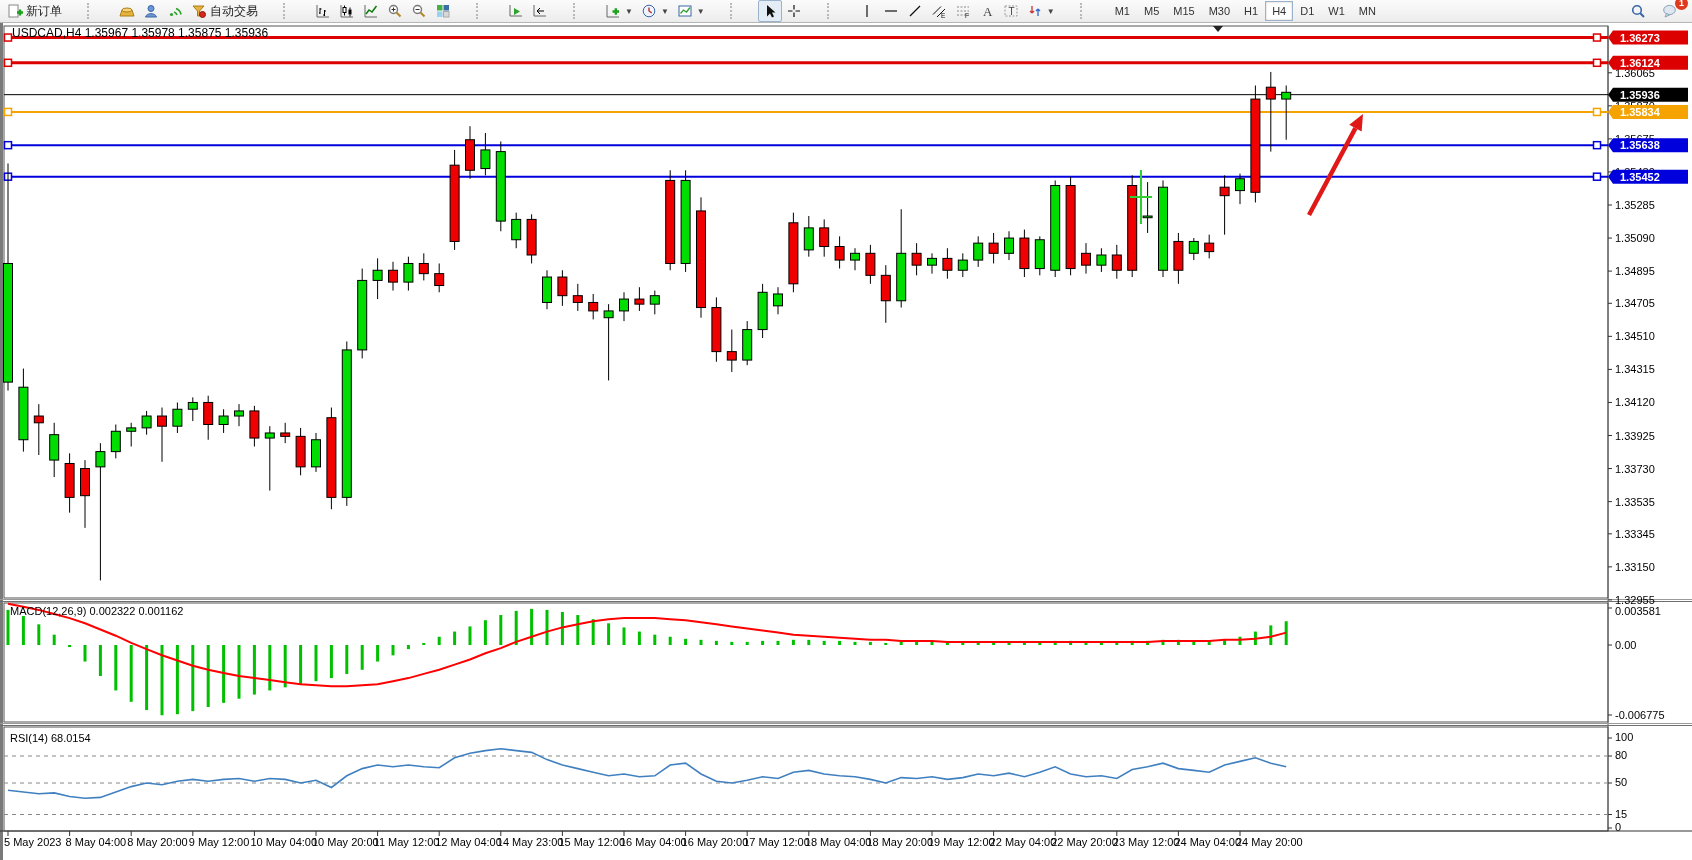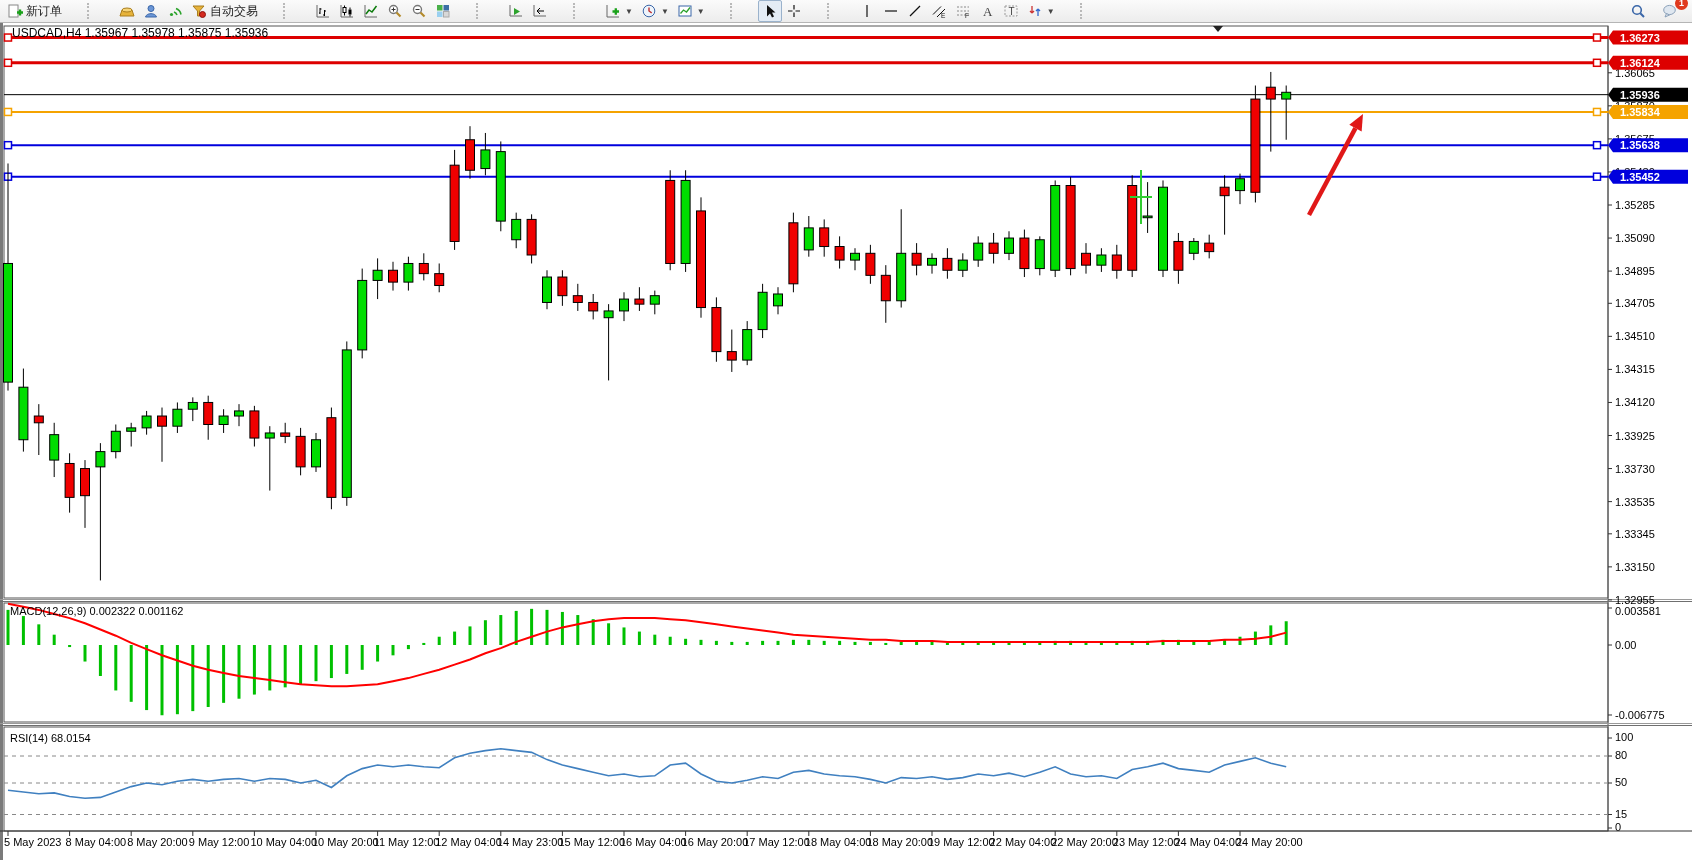--- a/index.html
+++ b/index.html
@@ -202,20 +202,31 @@
       </div>
       <div class="tb-btn">
         <svg viewBox="0 0 16 16">
           <path d="M5 3v7M5 10l-2-2M5 10l2-2" stroke="#c33" fill="none" stroke-width="1.3"></path>
           <path d="M11 13V6M11 6l-2 2M11 6l2 2" stroke="#36c" fill="none" stroke-width="1.3"></path>
         </svg>
         <span class="dd">▼</span>
       </div>
     </div>
     <div class="tb-grip"></div>
+    <div class="tb-group">
+      <div class="tf-btn">M1</div>
+      <div class="tf-btn">M5</div>
+      <div class="tf-btn">M15</div>
+      <div class="tf-btn">M30</div>
+      <div class="tf-btn">H1</div>
+      <div class="tf-btn active">H4</div>
+      <div class="tf-btn">D1</div>
+      <div class="tf-btn">W1</div>
+      <div class="tf-btn">MN</div>
+    </div>
     <div id="tb-right">
       <div class="tb-btn">
         <svg viewBox="0 0 16 16">
           <circle cx="7" cy="7" r="4.3" fill="none" stroke="#3a66a8" stroke-width="1.6"></circle>
           <path d="M10.3 10.3L14 14" stroke="#3a66a8" stroke-width="2"></path>
         </svg>
       </div>
       <div class="tb-btn" id="chat-wrap">
         <svg viewBox="0 0 16 16">
           <ellipse cx="7.5" cy="7" rx="5.8" ry="4.6" fill="#dfe7f0" stroke="#8aa0b8"></ellipse>

